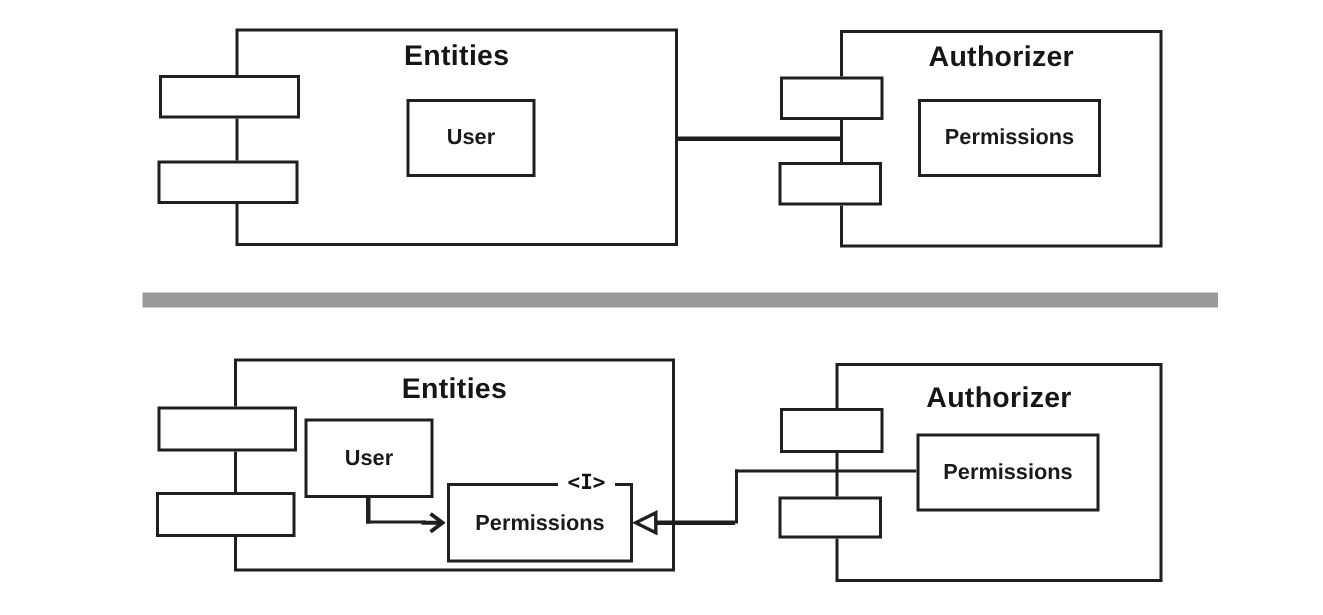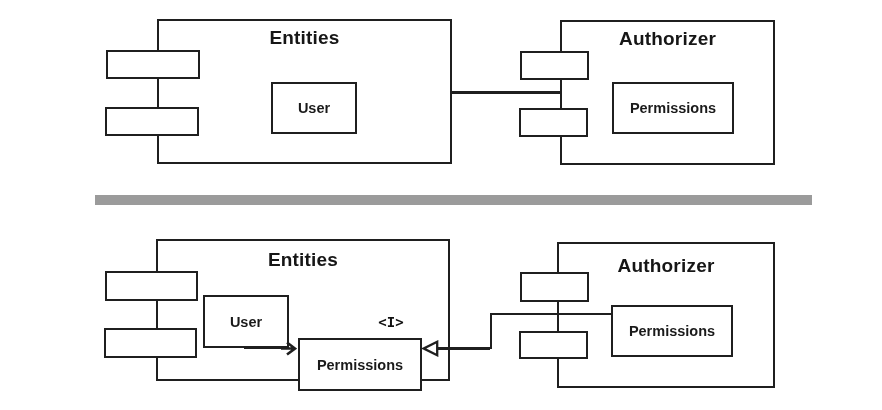--- a/index.html
+++ b/index.html
@@ -10,21 +10,21 @@
   .canvas{
     position:relative;width:882px;height:410px;background:#fff;overflow:hidden;
     font-family:"Liberation Sans","DejaVu Sans",sans-serif;color:#1a1a1a;
   }
   .panel{position:absolute;inset:0;}
   .comp{position:absolute;border:2.5px solid var(--line);background:#fff;box-sizing:border-box;}
   .title{position:absolute;text-align:center;font-size:19px;font-weight:600;letter-spacing:.2px;color:#161616;}
   .inner-box{
     position:absolute;border:2.5px solid var(--line);background:#fff;box-sizing:border-box;
     display:flex;align-items:center;justify-content:center;
-    font-weight:700;font-size:14.5px;z-index:1;margin-top:16px;
+    font-weight:700;font-size:14.5px;z-index:1;
   }
   .port{position:absolute;border:2.5px solid var(--line);background:#fff;box-sizing:border-box;z-index:2;}
   .hline{position:absolute;height:2.5px;background:var(--line);}
   .vline{position:absolute;width:2.5px;background:var(--line);}
   .separator{position:absolute;background:var(--separator);}
   .iface-label{
     position:absolute;z-index:3;background:#fff;text-align:center;
     font-family:"DejaVu Sans Mono","Liberation Mono",monospace;
     font-weight:700;font-size:14px;line-height:16px;color:#111;
   }

